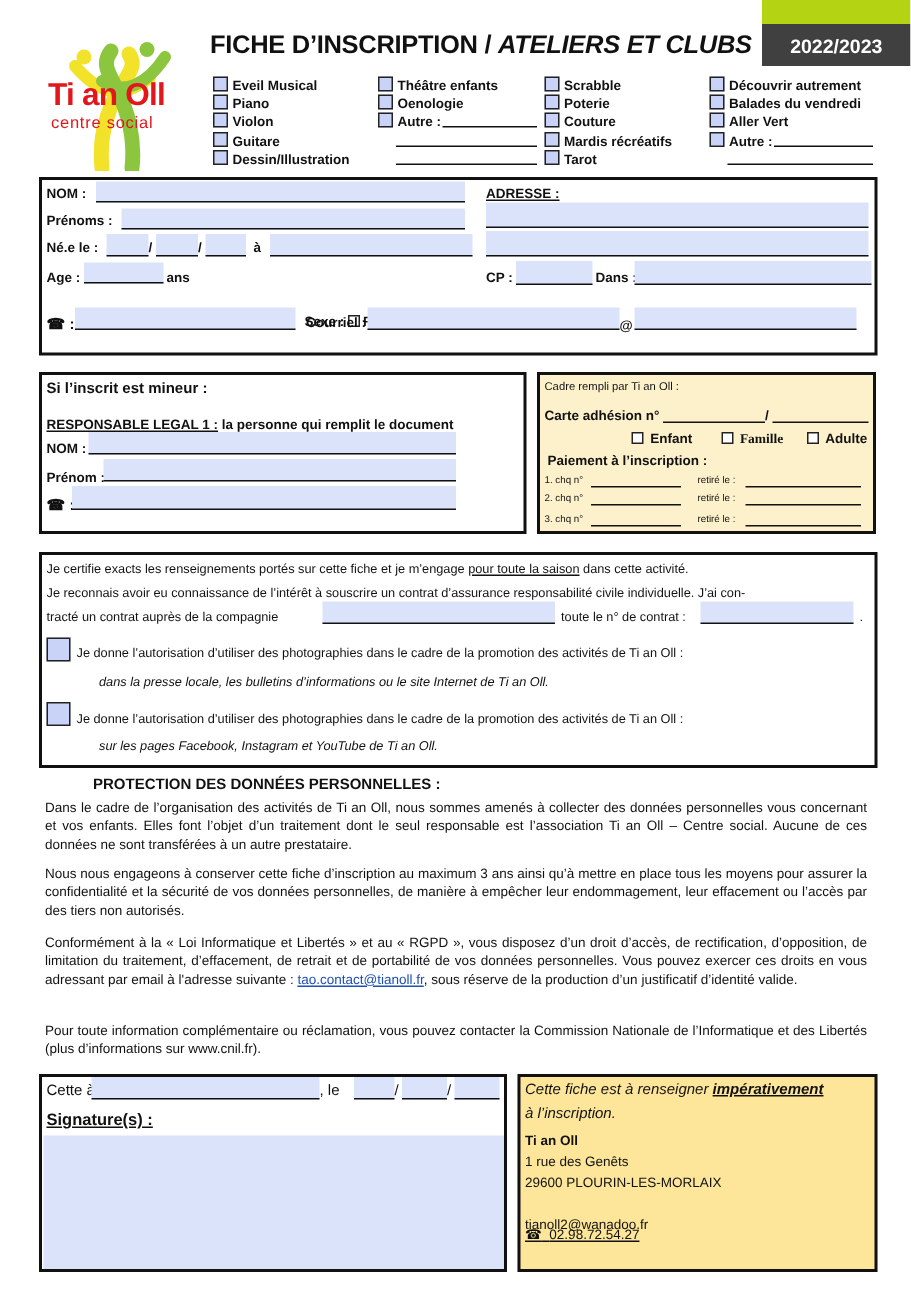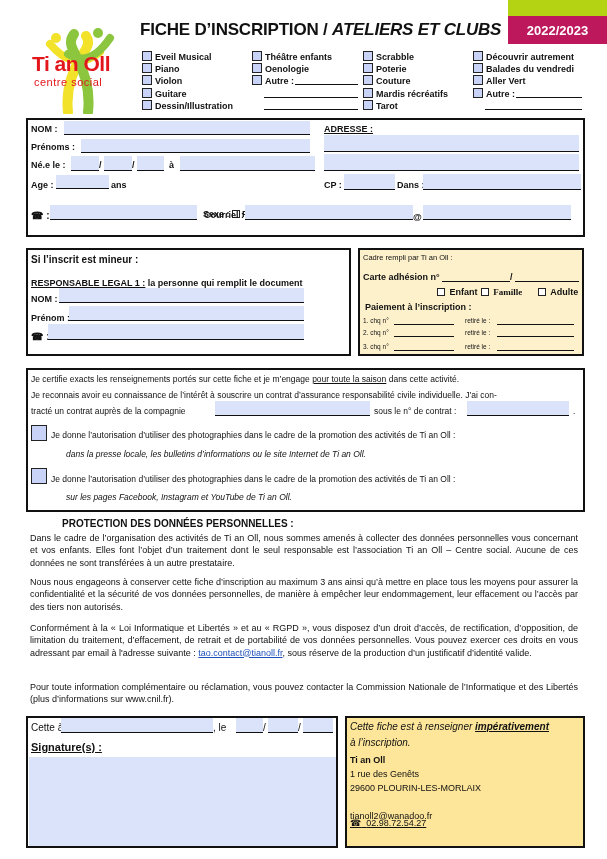--- a/index.html
+++ b/index.html
@@ -10,21 +10,21 @@
   .cb { display: inline-block; width: 10px; height: 10px; border: 1px solid #222; background: #c9d3f7; vertical-align: -1px; margin-right: 3px; }
   .sqcb { display: inline-block; width: 8px; height: 8px; border: 1.2px solid #222; background: #fff; vertical-align: -1px; margin-right: 2px; }
   .line { position: absolute; border-bottom: 1px solid #111; }
   .u { text-decoration: underline; }
   .box { position: absolute; border: 2px solid #111; }
 
   
   #logo { left: 28px; top: 24px; width: 100px; height: 90px; }
   #title { left: 140px; top: 20px; font-size: 17px; font-weight: bold; letter-spacing: -0.2px; white-space: nowrap; }
   #title i { font-style: italic; }
-  #year { left: 508px; top: 16px; width: 99px; height: 28px; background: #be185d; color: #fff; font-weight: bold; font-size: 13px; display: flex; align-items: center; justify-content: center; }
+  #year { left: 508px; top: 16px; width: 99px; height: 28px; background: #404040; color: #fff; font-weight: bold; font-size: 13px; display: flex; align-items: center; justify-content: center; }
   #year-top { left: 508px; top: 0; width: 99px; height: 16px; background: #b4d313; }
   .act { position: absolute; font-size: 9px; font-weight: bold; white-space: nowrap; line-height: 12px; }
 
   
   .lbl { position: absolute; font-size: 9px; font-weight: bold; white-space: nowrap; }
   .txt { position: absolute; font-size: 9px; white-space: nowrap; }
   .para { position: absolute; left: 30px; width: 548px; font-size: 9px; line-height: 12.3px; text-align: justify; }
   a.mail { color: #1d4fb8; text-decoration: underline; }
   #admin { left: 358px; top: 248px; width: 226px; height: 108px; background: #fdf1cc; border: 2px solid #111; }
   #contact { left: 345px; top: 716px; width: 240px; height: 132px; background: #fde69a; border: 2px solid #111; }
@@ -116,21 +116,21 @@
 <div class="field" style="left:69px;top:306px;width:235px;height:15px;"></div>
 <div class="lbl" style="left:31px;top:331px;font-size:10px;"><span>☎</span> <span>:</span></div>
 <div class="field" style="left:48px;top:324px;width:256px;height:16px;"></div>
 
 <div id="admin" class="abs"></div>
 <div class="txt" style="left:363px;top:253px;font-size:7.5px;">Cadre rempli par Ti an Oll :</div>
 <div class="lbl" style="left:363px;top:272px;font-size:9px;">Carte adhésion n°</div>
 <div class="line" style="left:442px;top:281px;width:68px;"></div>
 <div class="lbl" style="left:510px;top:272px;">/</div>
 <div class="line" style="left:515px;top:281px;width:64px;"></div>
-<div class="lbl" style="left:421px;top:287px;margin-left:16px;"><span class="sqcb"></span> <span>Enfant</span></div>
+<div class="lbl" style="left:421px;top:287px;"><span class="sqcb"></span> <span>Enfant</span></div>
 <div class="lbl" style="left:481px;top:287px;font-family:Liberation Serif, serif;"><span class="sqcb"></span> <span>Famille</span></div>
 <div class="lbl" style="left:538px;top:287px;"><span class="sqcb"></span> <span>Adulte</span></div>
 <div class="lbl" style="left:365px;top:302px;">Paiement à l’inscription :</div>
 
 <div class="txt" style="left:363px;top:317px;font-size:6.5px;">1. chq n°</div>
 <div class="line" style="left:394px;top:324px;width:60px;"></div>
 <div class="txt" style="left:465px;top:317px;font-size:6.5px;">retiré le :</div>
 <div class="line" style="left:497px;top:324px;width:77px;"></div>
 
 <div class="txt" style="left:363px;top:329px;font-size:6.5px;">2. chq n°</div>
@@ -141,21 +141,21 @@
 <div class="txt" style="left:363px;top:343px;font-size:6.5px;">3. chq n°</div>
 <div class="line" style="left:394px;top:350px;width:60px;"></div>
 <div class="txt" style="left:465px;top:343px;font-size:6.5px;">retiré le :</div>
 <div class="line" style="left:497px;top:350px;width:77px;"></div>
 
 <div class="box" style="left:26px;top:368px;width:559px;height:144px;"></div>
 <div class="txt" style="left:31px;top:374px;font-size:8.5px;"><span>Je certifie exacts les renseignements portés sur cette fiche et je m’engage </span><span class="u">pour toute la saison</span><span> dans cette activité.</span></div>
 <div class="txt" style="left:31px;top:390px;font-size:8.5px;">Je reconnais avoir  eu connaissance de l’intérêt à souscrire un contrat d’assurance responsabilité civile individuelle. J’ai con-</div>
 <div class="txt" style="left:31px;top:406px;font-size:8.5px;">tracté un contrat auprès de la compagnie</div>
 <div class="field" style="left:215px;top:401px;width:155px;height:15px;"></div>
-<div class="txt" style="left:374px;top:406px;font-size:8.5px;">sous le n° de contrat :</div>
+<div class="txt" style="left:374px;top:406px;font-size:8.5px;">toute le n° de contrat :</div>
 <div class="field" style="left:467px;top:401px;width:102px;height:15px;"></div>
 <div class="txt" style="left:573px;top:406px;font-size:8.5px;">.</div>
 
 <div class="abs" style="left:31px;top:425px;width:16px;height:16px;border:1px solid #222;background:#c9d3f7;"></div>
 <div class="txt" style="left:51px;top:430px;font-size:8.5px;">Je donne l’autorisation d’utiliser des photographies dans le cadre de la promotion des activités de Ti an Oll :</div>
 <div class="txt" style="left:66px;top:449px;font-size:8.5px;font-style:italic;">dans la presse locale, les bulletins d’informations ou le site Internet de Ti an Oll.</div>
 <div class="abs" style="left:31px;top:468px;width:16px;height:16px;border:1px solid #222;background:#c9d3f7;"></div>
 <div class="txt" style="left:51px;top:474px;font-size:8.5px;">Je donne l’autorisation d’utiliser des photographies dans le cadre de la promotion des activités de Ti an Oll :</div>
 <div class="txt" style="left:66px;top:492px;font-size:8.5px;font-style:italic;">sur les pages Facebook, Instagram et YouTube de Ti an Oll.</div>
 

